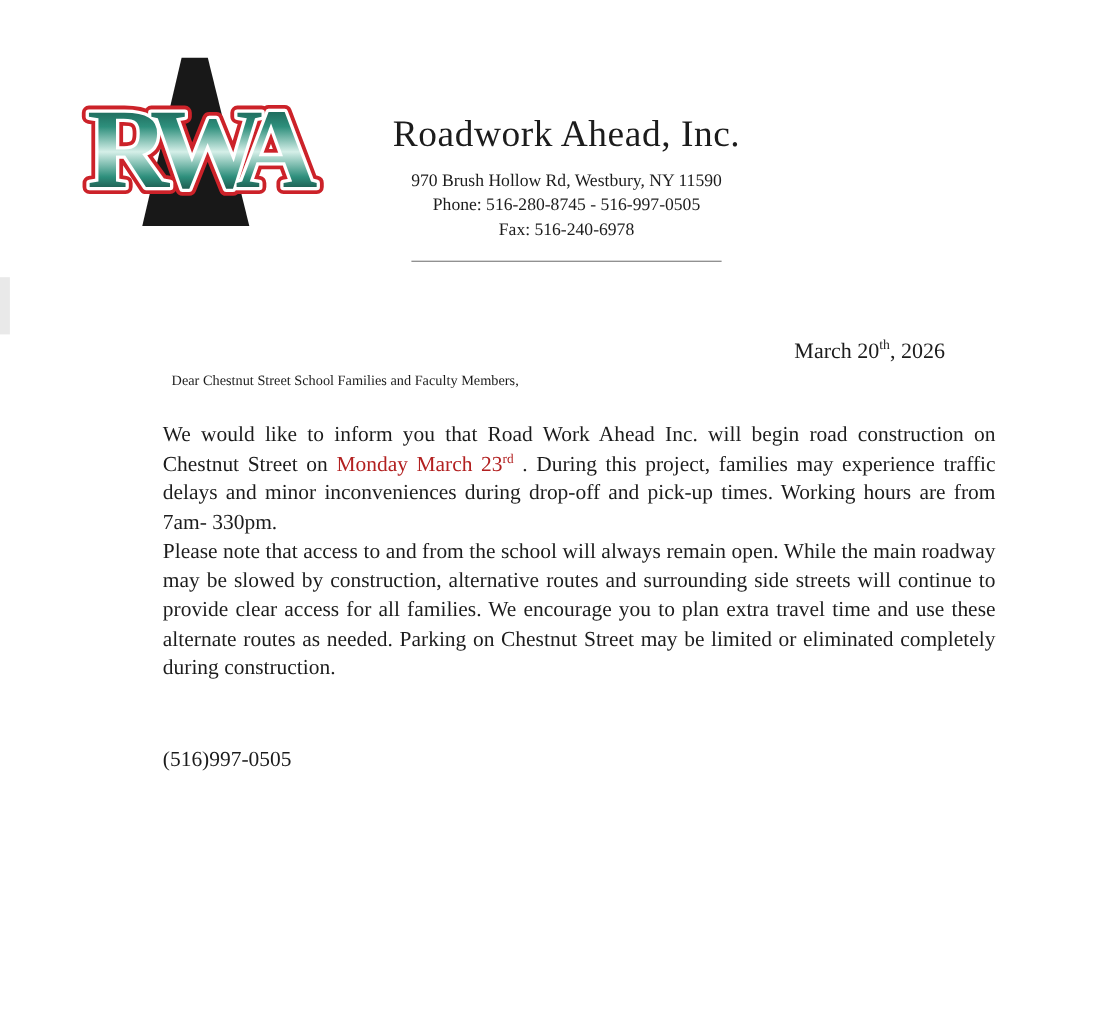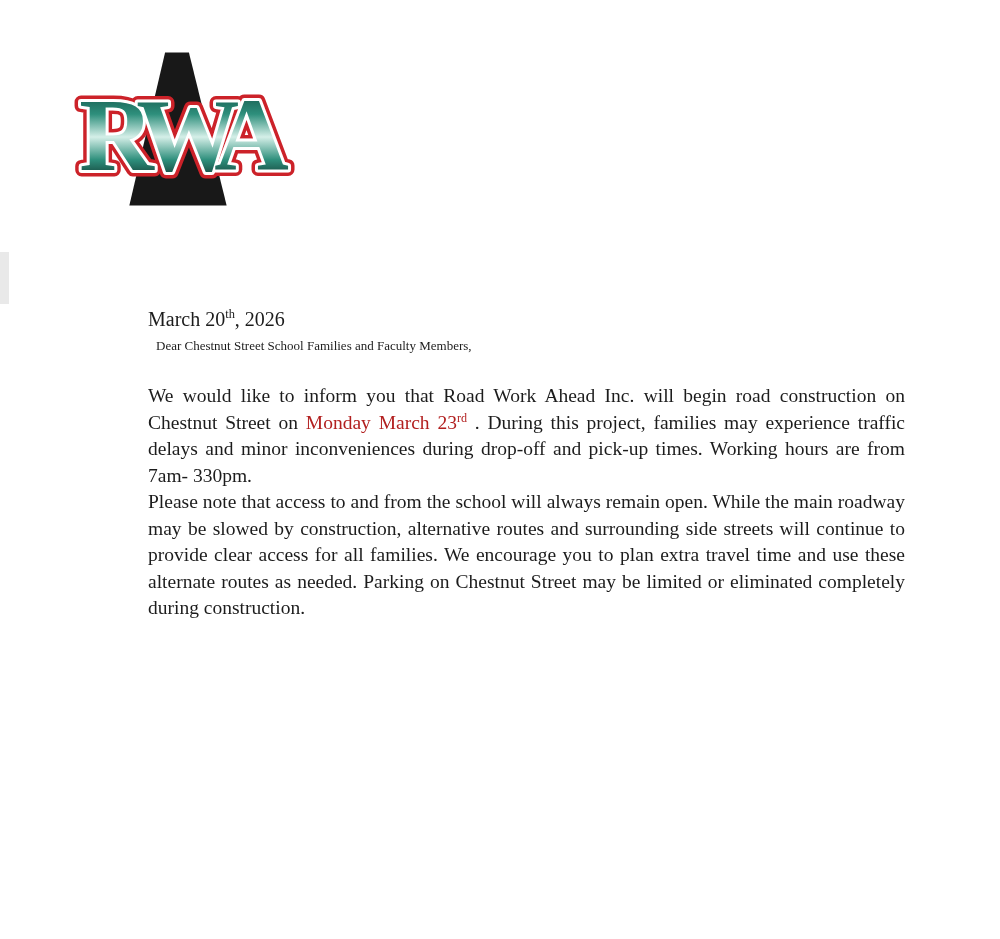--- a/index.html
+++ b/index.html
@@ -36,20 +36,21 @@
   .head-divider{
     border:none;border-top:1px solid var(--divider-gray);
     width:282px;margin:16px auto 0 auto;
   }
   
   .letter{
     padding:0 95px 0 148px;
   }
   .date-line{
     margin-top:46px;
+    text-align:right;
     padding-right:46px;
     font-size:20px;
   }
   sup{font-size:0.62em;vertical-align:super;line-height:0;}
   .salutation{
     margin-top:7px;
     padding-left:8px;
     font-size:13px;
   }
   .para{
@@ -88,32 +89,42 @@
       <polygon points="128,4 152,4 190,158 92,158" fill="#181818"></polygon>
 
       <text x="140" y="122" text-anchor="middle" font-family="Liberation Serif, serif" font-weight="bold" font-size="104" letter-spacing="-14" fill="none" stroke="#cc2229" stroke-width="13" stroke-linejoin="round" paint-order="stroke">RWA</text>
 
       <text x="140" y="122" text-anchor="middle" font-family="Liberation Serif, serif" font-weight="bold" font-size="104" letter-spacing="-14" fill="none" stroke="#ffffff" stroke-width="6" stroke-linejoin="round" paint-order="stroke">RWA</text>
 
       <text x="140" y="122" text-anchor="middle" font-family="Liberation Serif, serif" font-weight="bold" font-size="104" letter-spacing="-14" fill="url(#ggrad)">RWA</text>
     </svg>
   </div>
 
+  <div class="head-center">
+    <h1 class="company-name">Roadwork Ahead, Inc.</h1>
+    <div class="head-lines">
+      <div>970 Brush Hollow Rd, Westbury, NY 11590</div>
+      <div>Phone: 516-280-8745 - 516-997-0505</div>
+      <div>Fax: 516-240-6978</div>
+    </div>
+    <hr class="head-divider">
+  </div>
 
 </header>
 
 <main class="letter">
 
   <div class="date-line">
     <span>March 20</span><sup>th</sup><span>, 2026</span>
   </div>
 
   <div class="salutation">Dear Chestnut Street School Families and Faculty Members,</div>
 
   <p class="para"><span>We would like to inform you that Road Work Ahead Inc. will begin road construction on Chestnut Street on </span><span class="hl">Monday March 23</span><sup class="hl">rd</sup><span> . During this project, families may experience traffic delays and minor inconveniences during drop-off and pick-up times. Working hours are from 7am- 330pm.</span></p>
 
   <p class="para">Please note that access to and from the school will always remain open. While the main roadway may be slowed by construction, alternative routes and surrounding side streets will continue to provide clear access for all families. We encourage you to plan extra travel time and use these alternate routes as needed. Parking on Chestnut Street may be limited or eliminated completely during construction.</p>
 
 
   <div class="signature">
+    <div>(516)997-0505</div>
   </div>
 
 </main>
 
 </body></html>

